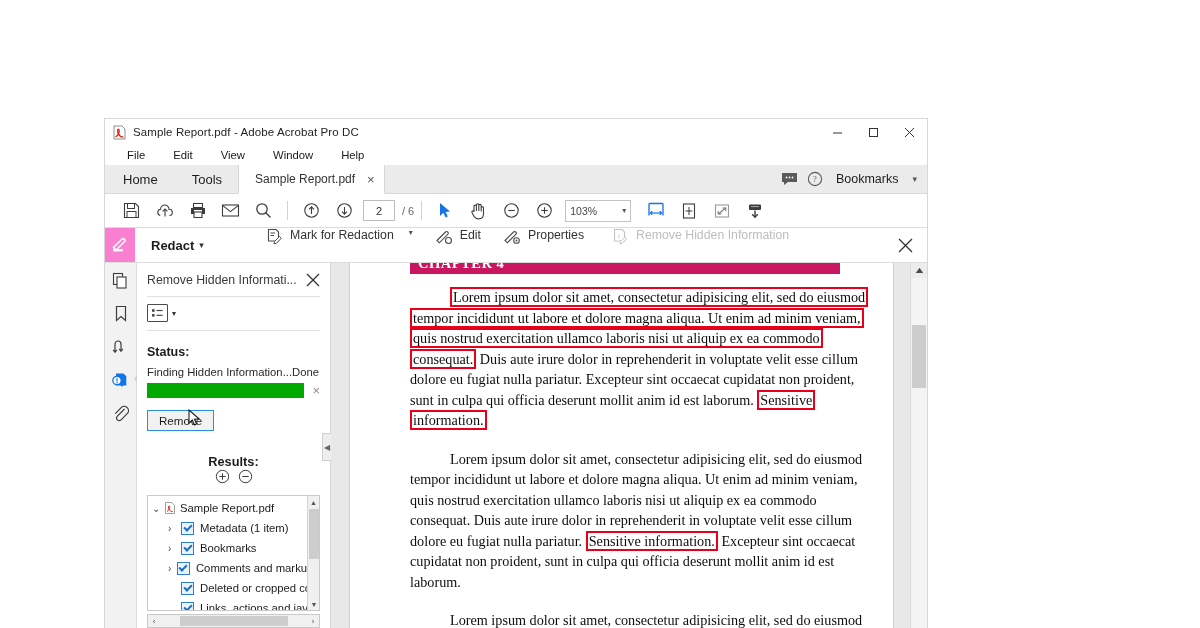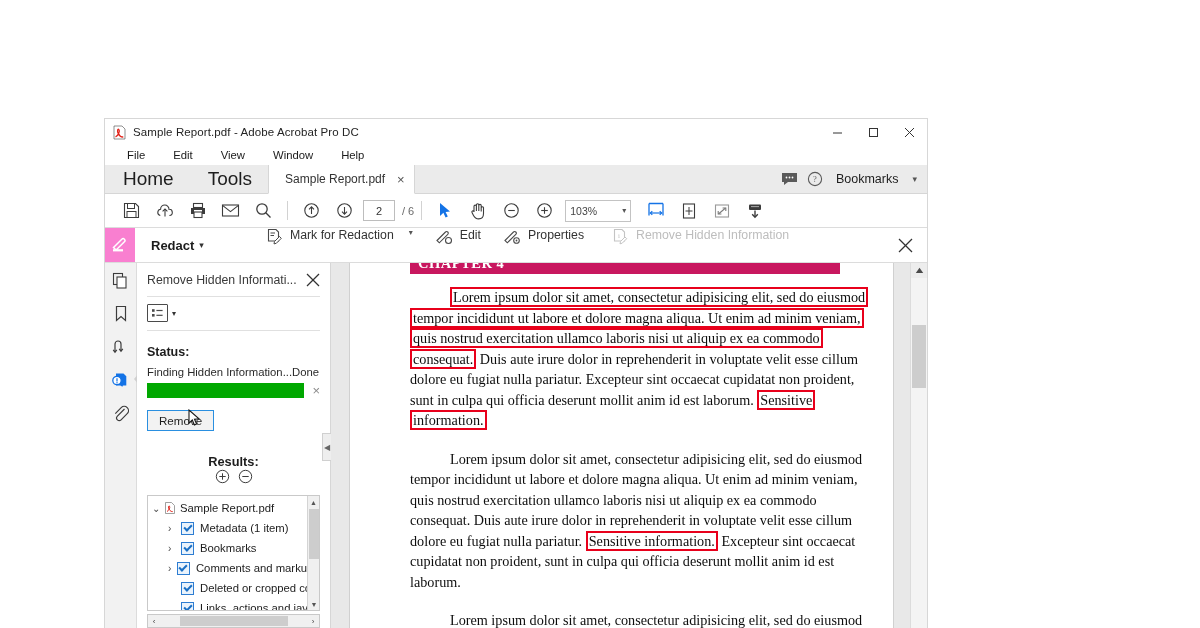--- a/index.html
+++ b/index.html
@@ -26,21 +26,21 @@
   .wincontrols{position:absolute;right:0;top:0;height:26px;display:flex;}
   .wc{width:36px;height:26px;display:flex;align-items:center;justify-content:center;color:#333;}
   .wc svg{display:block;}
 
   
   .menubar{height:20px;display:flex;align-items:center;padding-left:9px;gap:0;background:#fff;}
   .menu-item{font-size:11.3px;color:#1a1a1a;padding:0 9px 0 13px;margin-right:6px;white-space:nowrap;}
 
   
   .tabbar{height:28px;background:#ebebeb;display:flex;align-items:stretch;border-bottom:1px solid #d6d6d6;position:relative;}
-  .tab-home,.tab-tools{display:flex;align-items:center;justify-content:center;font-size:19px;color:#1d1d1d;padding:0 16px;}
+  .tab-home,.tab-tools{display:flex;align-items:center;justify-content:center;font-size:13px;color:#1d1d1d;padding:0 16px;}
   .tab-home{padding-left:18px;padding-right:18px;}
   .tab-doc{
     display:flex;align-items:center;background:#fff;padding:0 9px 0 16px;font-size:12px;color:#333;
     border-left:1px solid #d6d6d6;border-right:1px solid #d6d6d6;border-bottom:1px solid #fff;margin-bottom:-1px;min-width:120px;
   }
   .tab-doc .tlabel{margin-right:12px;white-space:nowrap;}
   .tab-close{font-size:13px;color:#555;line-height:1;}
   .tabbar-right{margin-left:auto;display:flex;align-items:center;padding-right:10px;gap:9px;}
   .icon-btn{display:flex;align-items:center;justify-content:center;color:#4a4a4a;}
   .user-name{font-size:12.5px;color:#1d1d1d;margin-left:4px;white-space:nowrap;}

